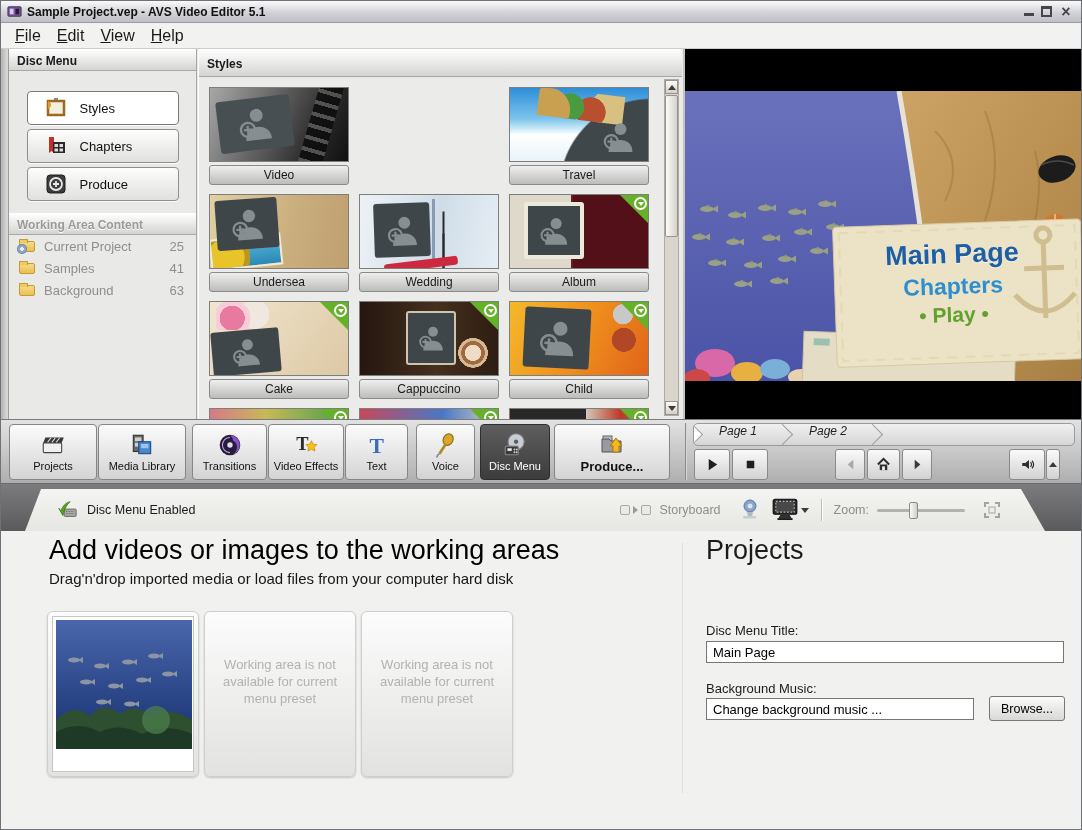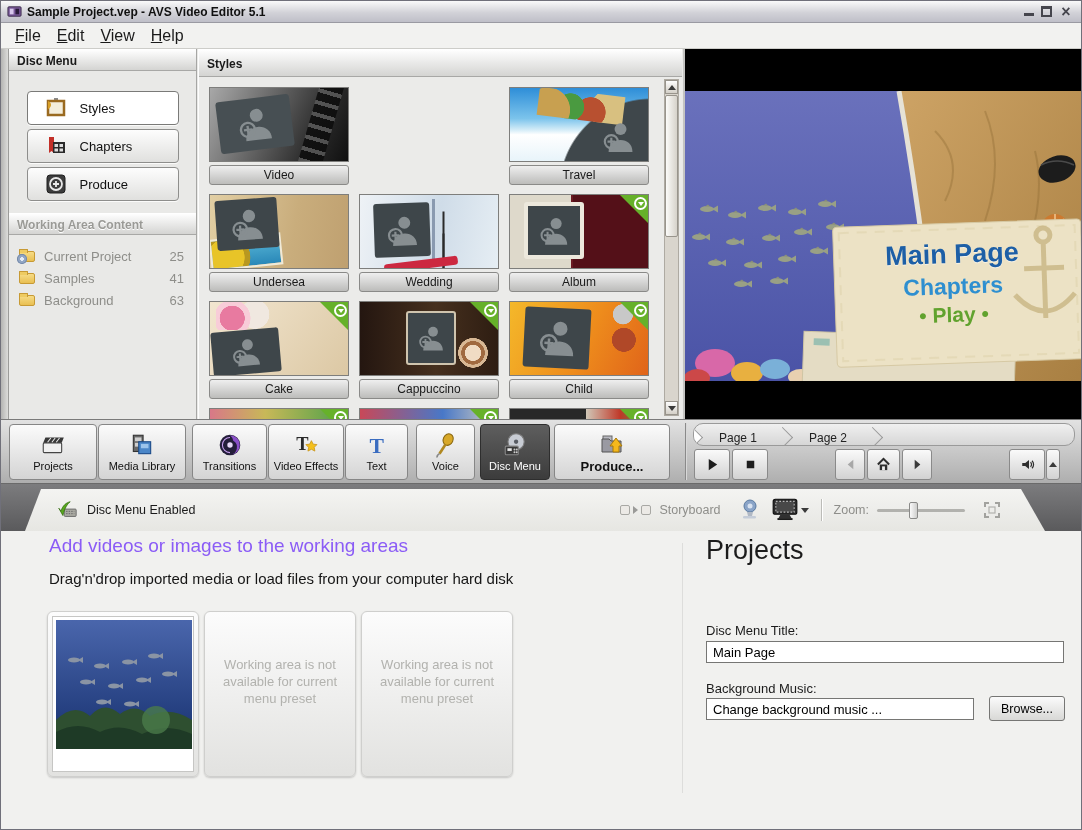--- a/index.html
+++ b/index.html
@@ -40,21 +40,21 @@
   .disc-panel { position:absolute; left:8px; top:0; width:188px; height:370px; background:#e9e9e7;
     border-right:1px solid #a6a6a4; }
   .side-btns { padding:20px 0 0 0; height:142px; }
   .side-btn { width:152px; height:34px; margin:0 auto 4px auto; display:flex; align-items:center;
     border:1px solid #8e8e8c; border-radius:4px; background:linear-gradient(#fdfdfd,#e0e0de);
     box-shadow:0 1px 0 rgba(255,255,255,.8); }
   .side-btn.sel { background:#fff; border-color:#7a7a78; }
   .side-btn .sicon { width:24px; height:24px; margin:0 12px 0 16px; flex:none; }
   .side-btn .slabel { font-size:13px; color:#111; }
 
-  .wa-list { padding-top:10px; }
+  .wa-list { }
   .wa-item { display:flex; align-items:center; padding:3px 12px 3px 10px; height:22px; }
   .wa-item .flabel { flex:1; margin-left:9px; font-size:13px; color:#8e8e8a; }
   .wa-item .fcount { font-size:13px; color:#8e8e8a; }
   .folder { position:relative; width:16px; height:11px; flex:none;
     background:linear-gradient(#f6dc86,#e9bf52); border:1px solid #c79a34; border-radius:1px 2px 2px 2px; }
   .folder::before { content:""; position:absolute; top:-3px; left:-1px; width:7px; height:3px;
     background:#eecb62; border:1px solid #c79a34; border-bottom:none; border-radius:1px 1px 0 0; }
   .gear { position:absolute; left:-3px; bottom:-3px; width:10px; height:10px; border-radius:50%;
     background:radial-gradient(circle,#e4ecf6 0 25%,#92a6c4 26% 75%,transparent 76%);
     box-shadow:0 0 0 1px #7388a8 inset; }
@@ -160,22 +160,22 @@
   .tbtn svg { width:26px; height:26px; }
   .tbtn .tlabel { font-size:11px; color:#111; }
   .tbtn.sel { background:linear-gradient(#5e5e5e,#3c3c3c); border-color:#2e2e2e; }
   .tbtn.sel .tlabel { color:#fff; }
   .tbtn.produce .tlabel { font-size:13px; font-weight:bold; }
   .tb-sep { position:absolute; left:684px; top:3px; bottom:3px; width:1px; background:#8a8a8a;
     box-shadow:1px 0 0 #d8d8d8; }
 
   .tb-right { position:absolute; left:690px; top:0; right:0; bottom:0; }
   .nav-tabs { position:absolute; left:2px; top:3px; right:8px; height:23px;
-    background:linear-gradient(#f0f0f0,#d6d6d6); border:1px solid #9a9a9a; border-radius:10px;
-    display:flex; align-items:flex-end; overflow:hidden; }
+    background:linear-gradient(#f0f0f0,#d6d6d6); border:1px solid #9a9a9a; border-radius:5px;
+    display:flex; align-items:flex-start; overflow:hidden;font-style:italic; }
   .tab { display:flex; align-items:center; justify-content:center; font-size:12px; color:#222; }
   .tab.pg { width:92px; }
   .chev { width:15px; height:15px; border-top:1px solid #9a9a9a; border-right:1px solid #9a9a9a;
     transform:rotate(45deg); margin:3px -8px 0 -9px; flex:none; }
   .chev.white { background:#fff; }
   .pb { position:absolute; top:29px; height:31px; border:1px solid #8a8a8a; border-radius:3px;
     background:linear-gradient(#fafafa,#d2d2d2); display:flex; align-items:center; justify-content:center; }
   .pb svg { width:15px; height:15px; }
 
   
@@ -189,21 +189,21 @@
   .sb-spacer { flex:1; }
   .tgl { width:10px; height:10px; border:1px solid #a8a8a4; background:#eceae6; border-radius:2px; }
   .sb-gray { color:#8e8e8a; font-size:12.5px; }
   .sb-vdiv { width:1px; height:22px; background:#bcbcb8; box-shadow:1px 0 0 #fff; margin:0 12px; }
   .zoom-track { position:relative; width:88px; height:3px; background:#b2b2ae; border-radius:2px; margin:0 8px; }
   .zoom-thumb { position:absolute; left:32px; top:-7px; width:9px; height:17px;
     background:linear-gradient(90deg,#fafafa,#cfcfcd); border:1px solid #8a8a88; border-radius:2px; }
 
   
   .bottom { position:absolute; left:0; top:530px; width:1082px; height:300px; background:#f1f1ef; }
-  .wa-head { position:absolute; left:48px; top:4px; font-size:19px; font-weight:normal; color:#8b5cf6; }
+  .wa-head { position:absolute; left:48px; top:4px; font-size:27px; font-weight:normal; color:#000000; }
   .wa-sub  { position:absolute; left:48px; top:39px; font-size:15px; color:#161616; }
   .wa-card { position:absolute; top:80px; width:152px; height:166px; border-radius:6px;
     background:linear-gradient(#fcfcfc,#e2e2e0); border:1px solid #cfcfcd;
     box-shadow:0 1px 2px rgba(0,0,0,.18); }
   .wa-card.c1 { left:46px; } .wa-card.c2 { left:203px; } .wa-card.c3 { left:360px; }
   .wa-photo { position:absolute; left:4px; top:4px; right:4px; bottom:4px; background:#fff;
     border:1px solid #c6c6c4; }
   .wa-photo svg { position:absolute; left:3px; top:3px; }
   .wa-msg { padding:44px 16px 0; text-align:center; font-size:13px; line-height:17px; color:#b2b2ae; }
   .v-div { position:absolute; left:681px; top:12px; height:250px; width:1px; background:#dddddb; }

